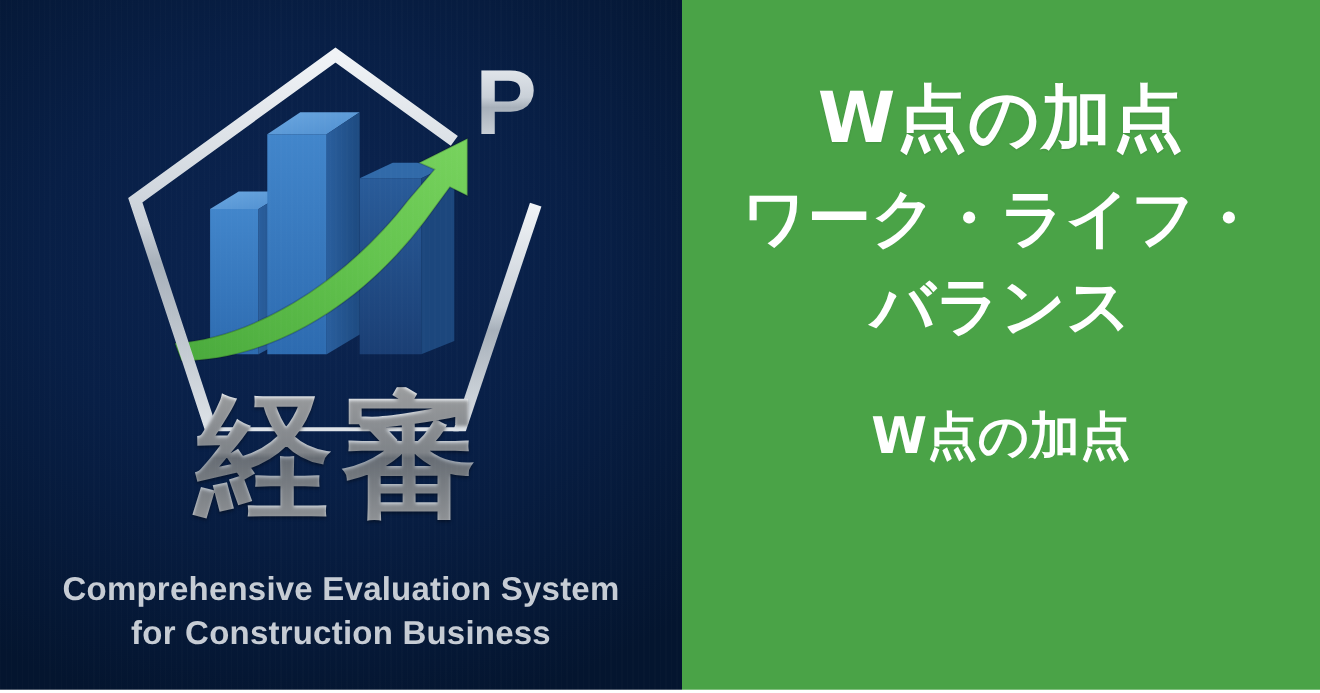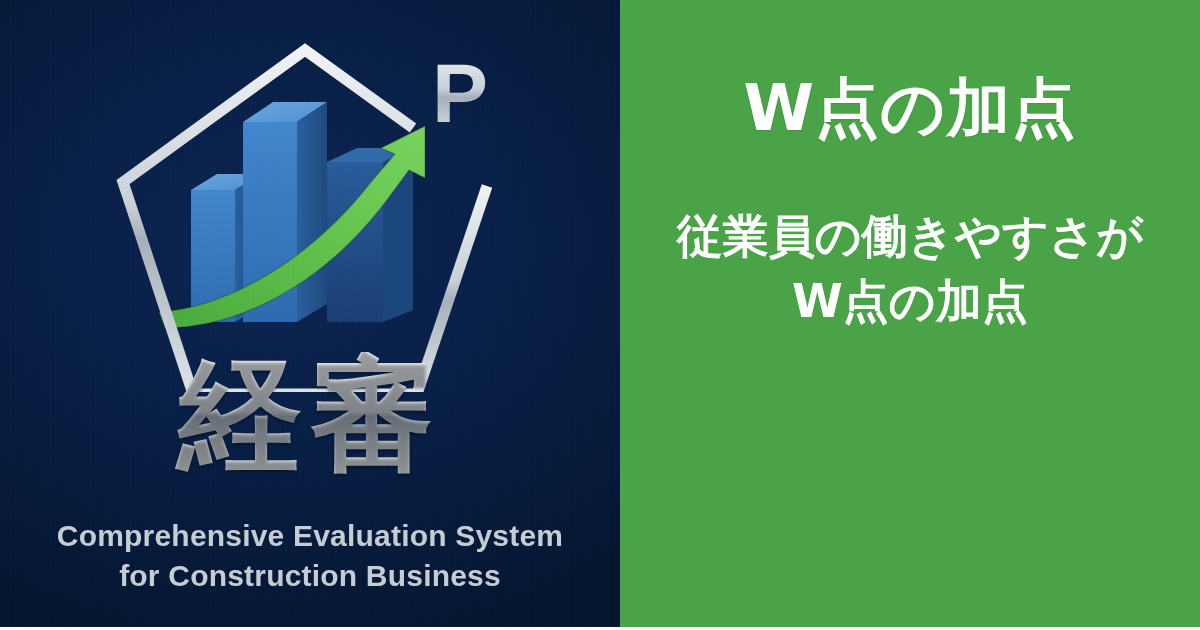--- a/index.html
+++ b/index.html
@@ -233,22 +233,23 @@
       <span class="l1">Comprehensive Evaluation System</span>
       <span class="l2">for Construction Business</span>
     </div>
   </div>
 
   <div class="right-panel">
 
     <div class="headline">W点の加点</div>
 
     <div class="subhead">
+      <span class="sl">ワーク・ライフ・</span>
+      <span class="sl">バランス</span>
     </div>
 
     <div class="body-text">
-      <span class="bl">従業員の働きやすさが</span>
       <span class="bl">W点の加点</span>
     </div>
   </div>
 
   <div class="bottom-strip"></div>
 </div>
 
 </body></html>

